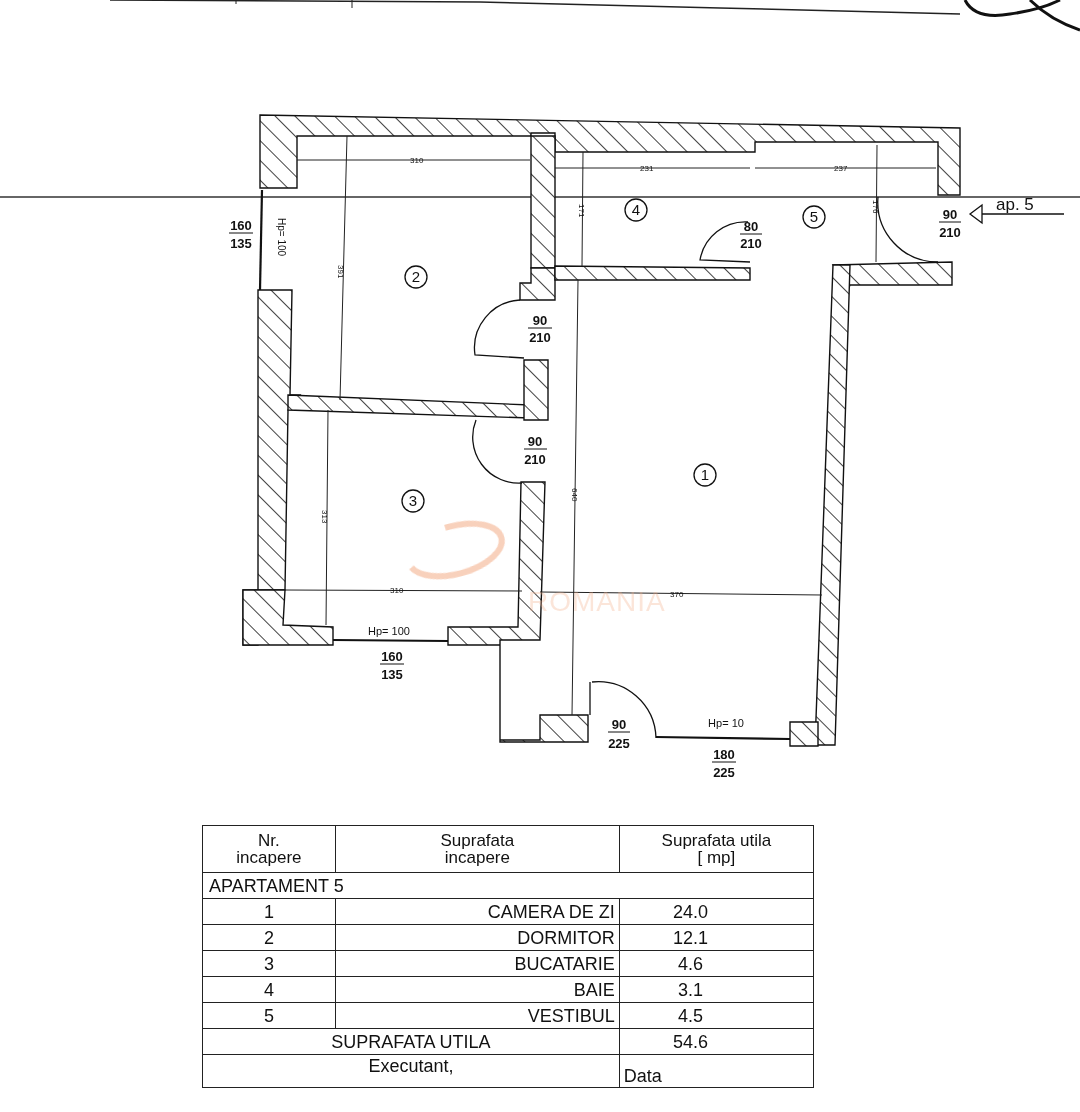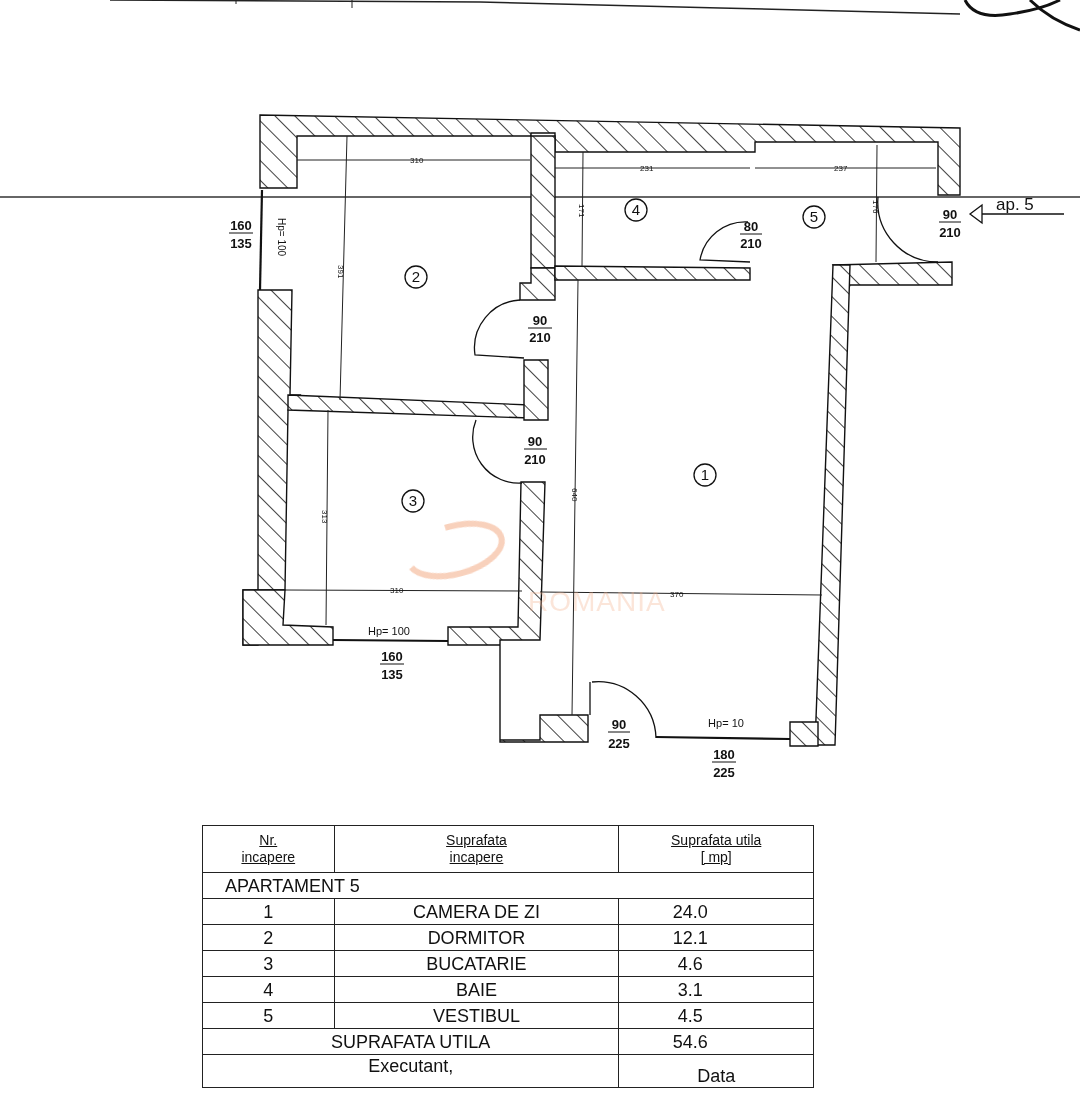--- a/index.html
+++ b/index.html
@@ -6,23 +6,23 @@
   body { width:1080px; height:1112px; position:relative; overflow:hidden; font-family:"Liberation Sans", sans-serif; color:#111; }
   #plan { position:absolute; left:0; top:0; width:1080px; height:800px; }
   .lbl { font-family:"Liberation Sans", sans-serif; font-size:13px; font-weight:bold; fill:#111; }
   .dim { font-family:"Liberation Sans", sans-serif; font-size:8px; fill:#111; }
   .rnum { font-family:"Liberation Sans", sans-serif; font-size:15px; fill:#111; }
   .wm1 { font-family:"Liberation Sans", sans-serif; font-size:28px; fill:#f4b28f; opacity:0.55; letter-spacing:1px; }
   .ap { font-family:"Liberation Sans", sans-serif; font-size:17px; fill:#111; }
 
   #room-table { position:absolute; left:202px; top:825px; width:612px; border-collapse:collapse; font-size:18px; }
   #room-table td { border:1.3px solid #222; padding:0 4px; height:25px; line-height:22px; }
-  #room-table .hdr td { height:46px; line-height:17px; font-size:14px; text-align:center; vertical-align:middle;text-decoration:underline; }
+  #room-table .hdr td { height:46px; line-height:17px; font-size:17px; text-align:center; vertical-align:middle; }
   .c1 { width:134px; text-align:center; }
-  .c2 { width:305px; text-align:center; }
+  .c2 { width:305px; text-align:right; }
   .c3 { width:150px; text-align:center; padding-right:56px !important; }
   .tot { text-align:center; }
 </style>
 </head>
 <body>
 
 <svg id="plan" viewBox="0 0 1080 800" xmlns="http://www.w3.org/2000/svg">
   <defs>
     <pattern id="hatch" patternUnits="userSpaceOnUse" width="14" height="14" patternTransform="rotate(-45)">
       <rect width="14" height="14" fill="#fff"></rect>
@@ -190,21 +190,21 @@
       <span>Nr.</span><br><span>incapere</span>
     </td>
     <td class="c2" style="text-align:center">
       <span>Suprafata</span><br><span>incapere</span>
     </td>
     <td style="text-align:center;width:150px">
       <span>Suprafata utila</span><br><span>[ mp]</span>
     </td>
   </tr>
   <tr>
-    <td colspan="3" style="padding-left:22px">APARTAMENT  5</td>
+    <td colspan="3" style="padding-left:6px">APARTAMENT  5</td>
   </tr>
   <tr>
     <td class="c1">1</td>
     <td class="c2">CAMERA DE ZI</td>
     <td class="c3">24.0</td>
   </tr>
   <tr>
     <td class="c1">2</td>
     <td class="c2">DORMITOR</td>
     <td class="c3">12.1</td>
@@ -223,16 +223,16 @@
     <td class="c1">5</td>
     <td class="c2">VESTIBUL</td>
     <td class="c3">4.5</td>
   </tr>
   <tr>
     <td colspan="2" class="tot">SUPRAFATA UTILA</td>
     <td class="c3">54.6</td>
   </tr>
   <tr>
     <td colspan="2" class="tot" style="height:32px;vertical-align:top">Executant,</td>
-    <td style="text-align:center;height:32px;vertical-align:bottom">Data</td>
+    <td style="height:32px;vertical-align:bottom">Data</td>
   </tr>
 </tbody>
   </table>
 
 </body></html>

